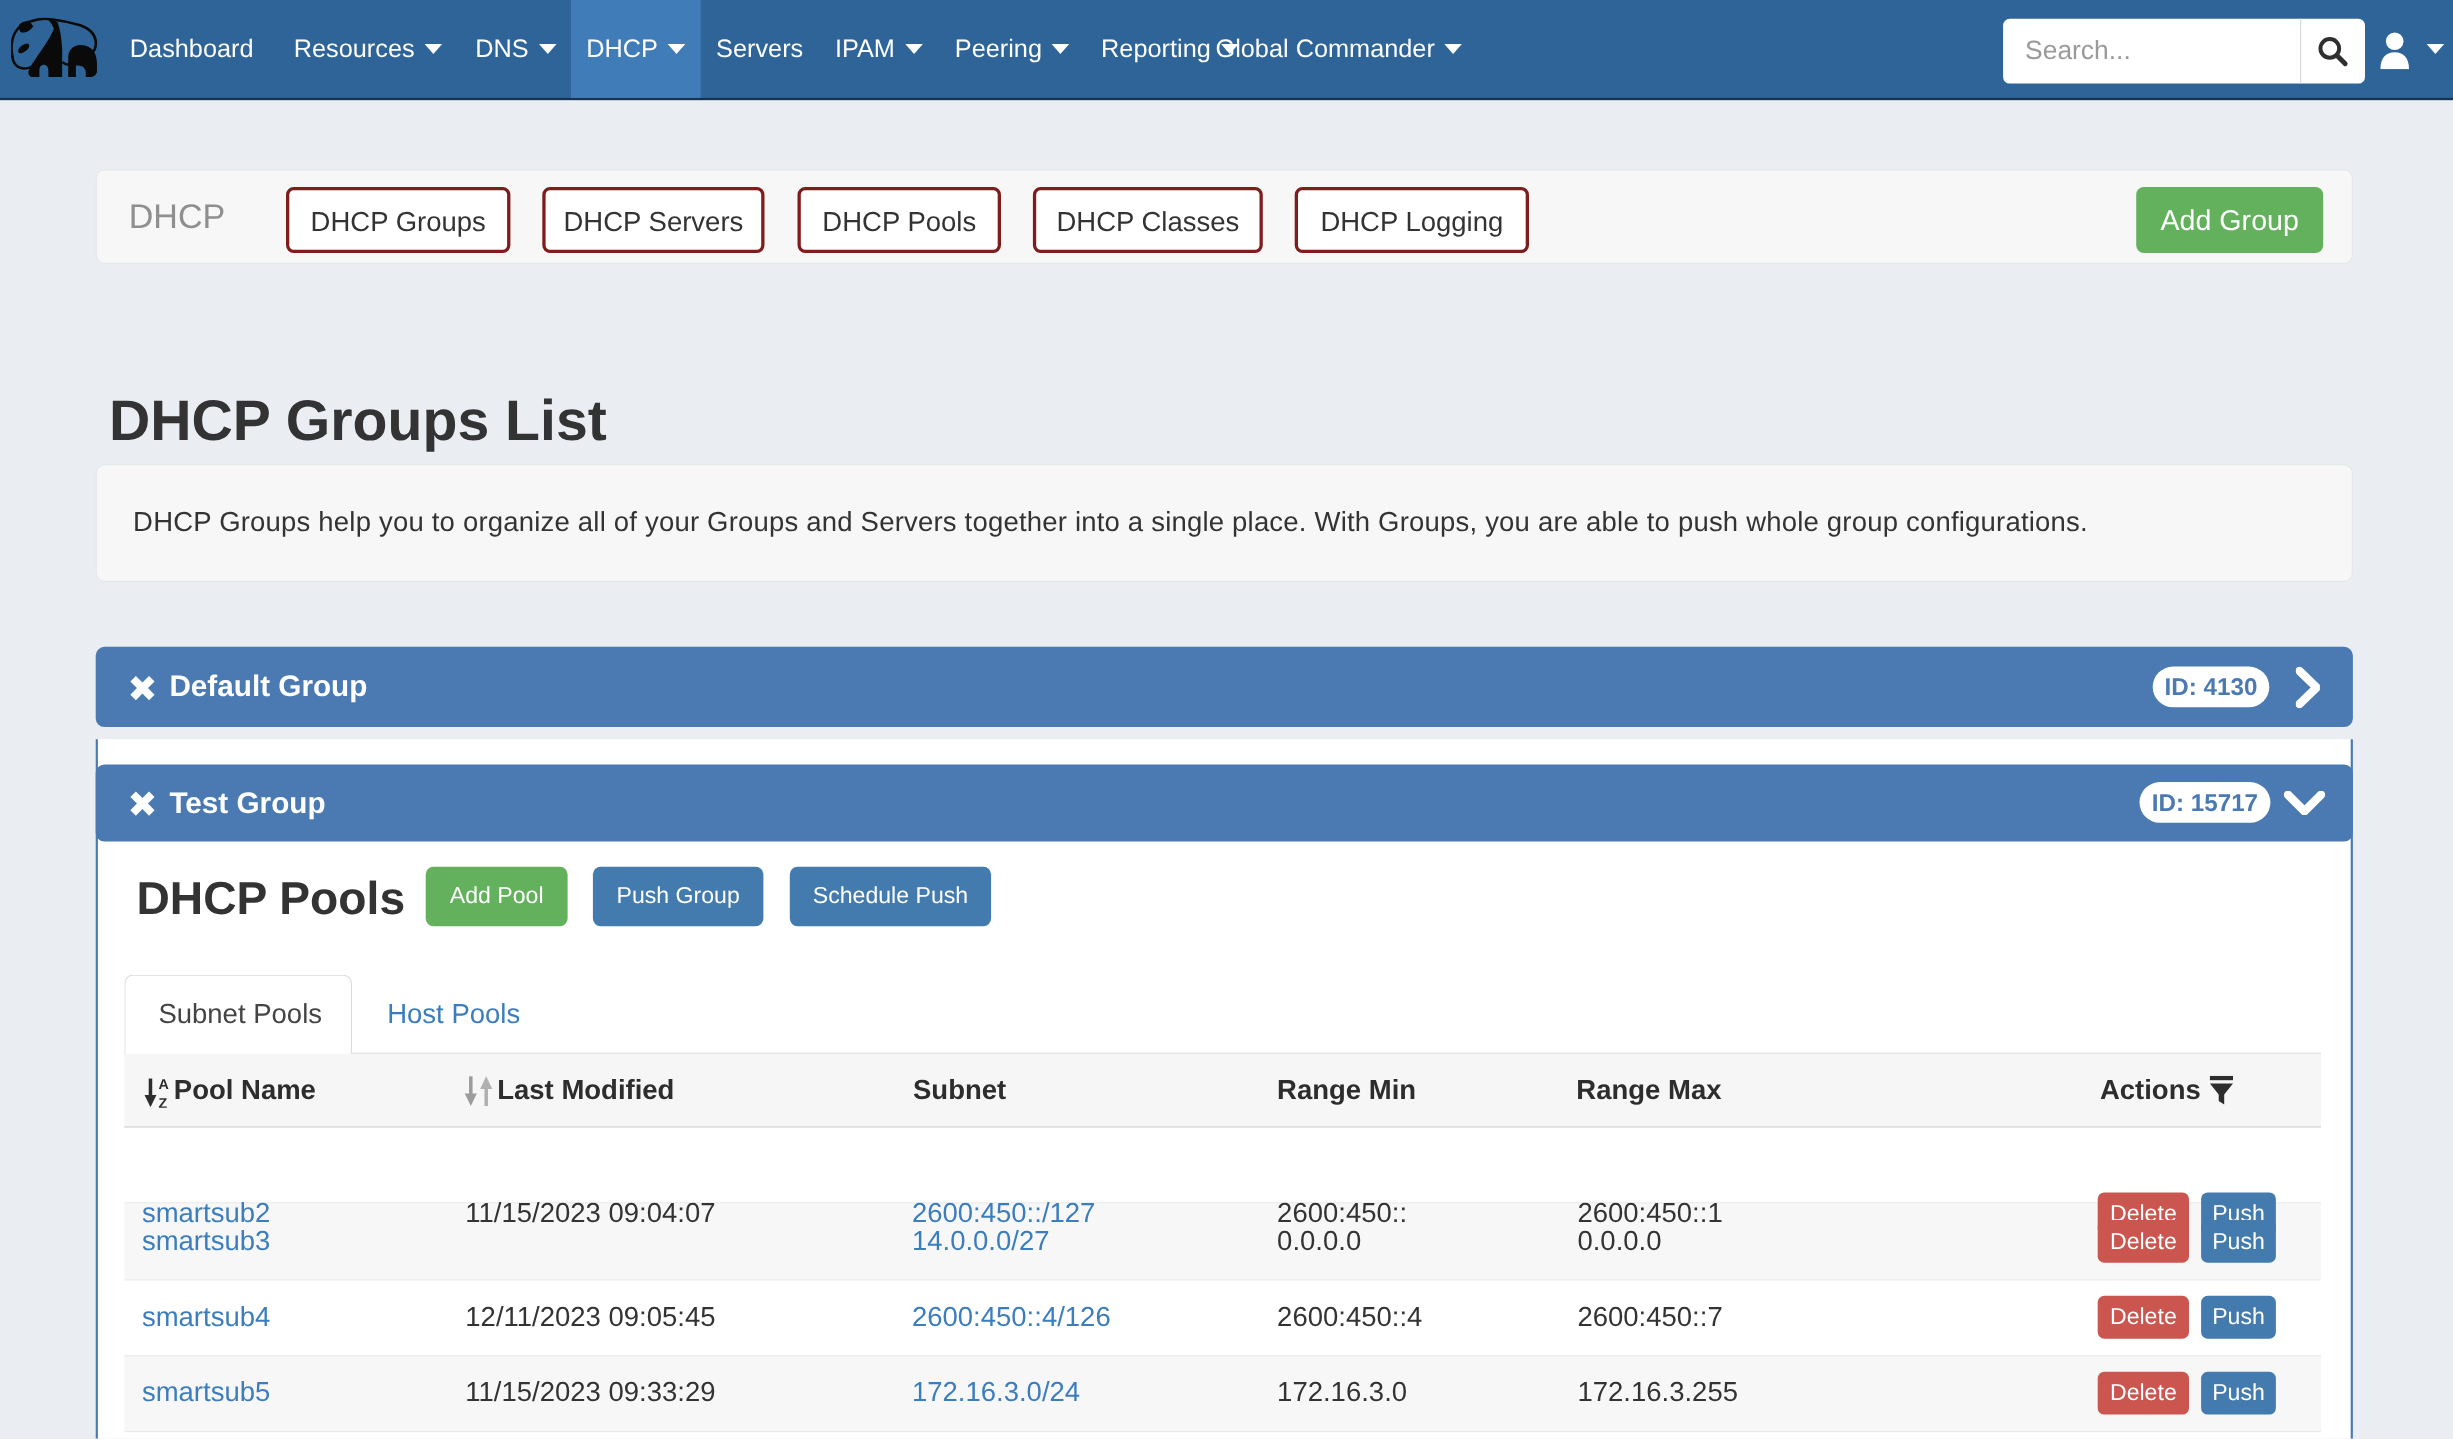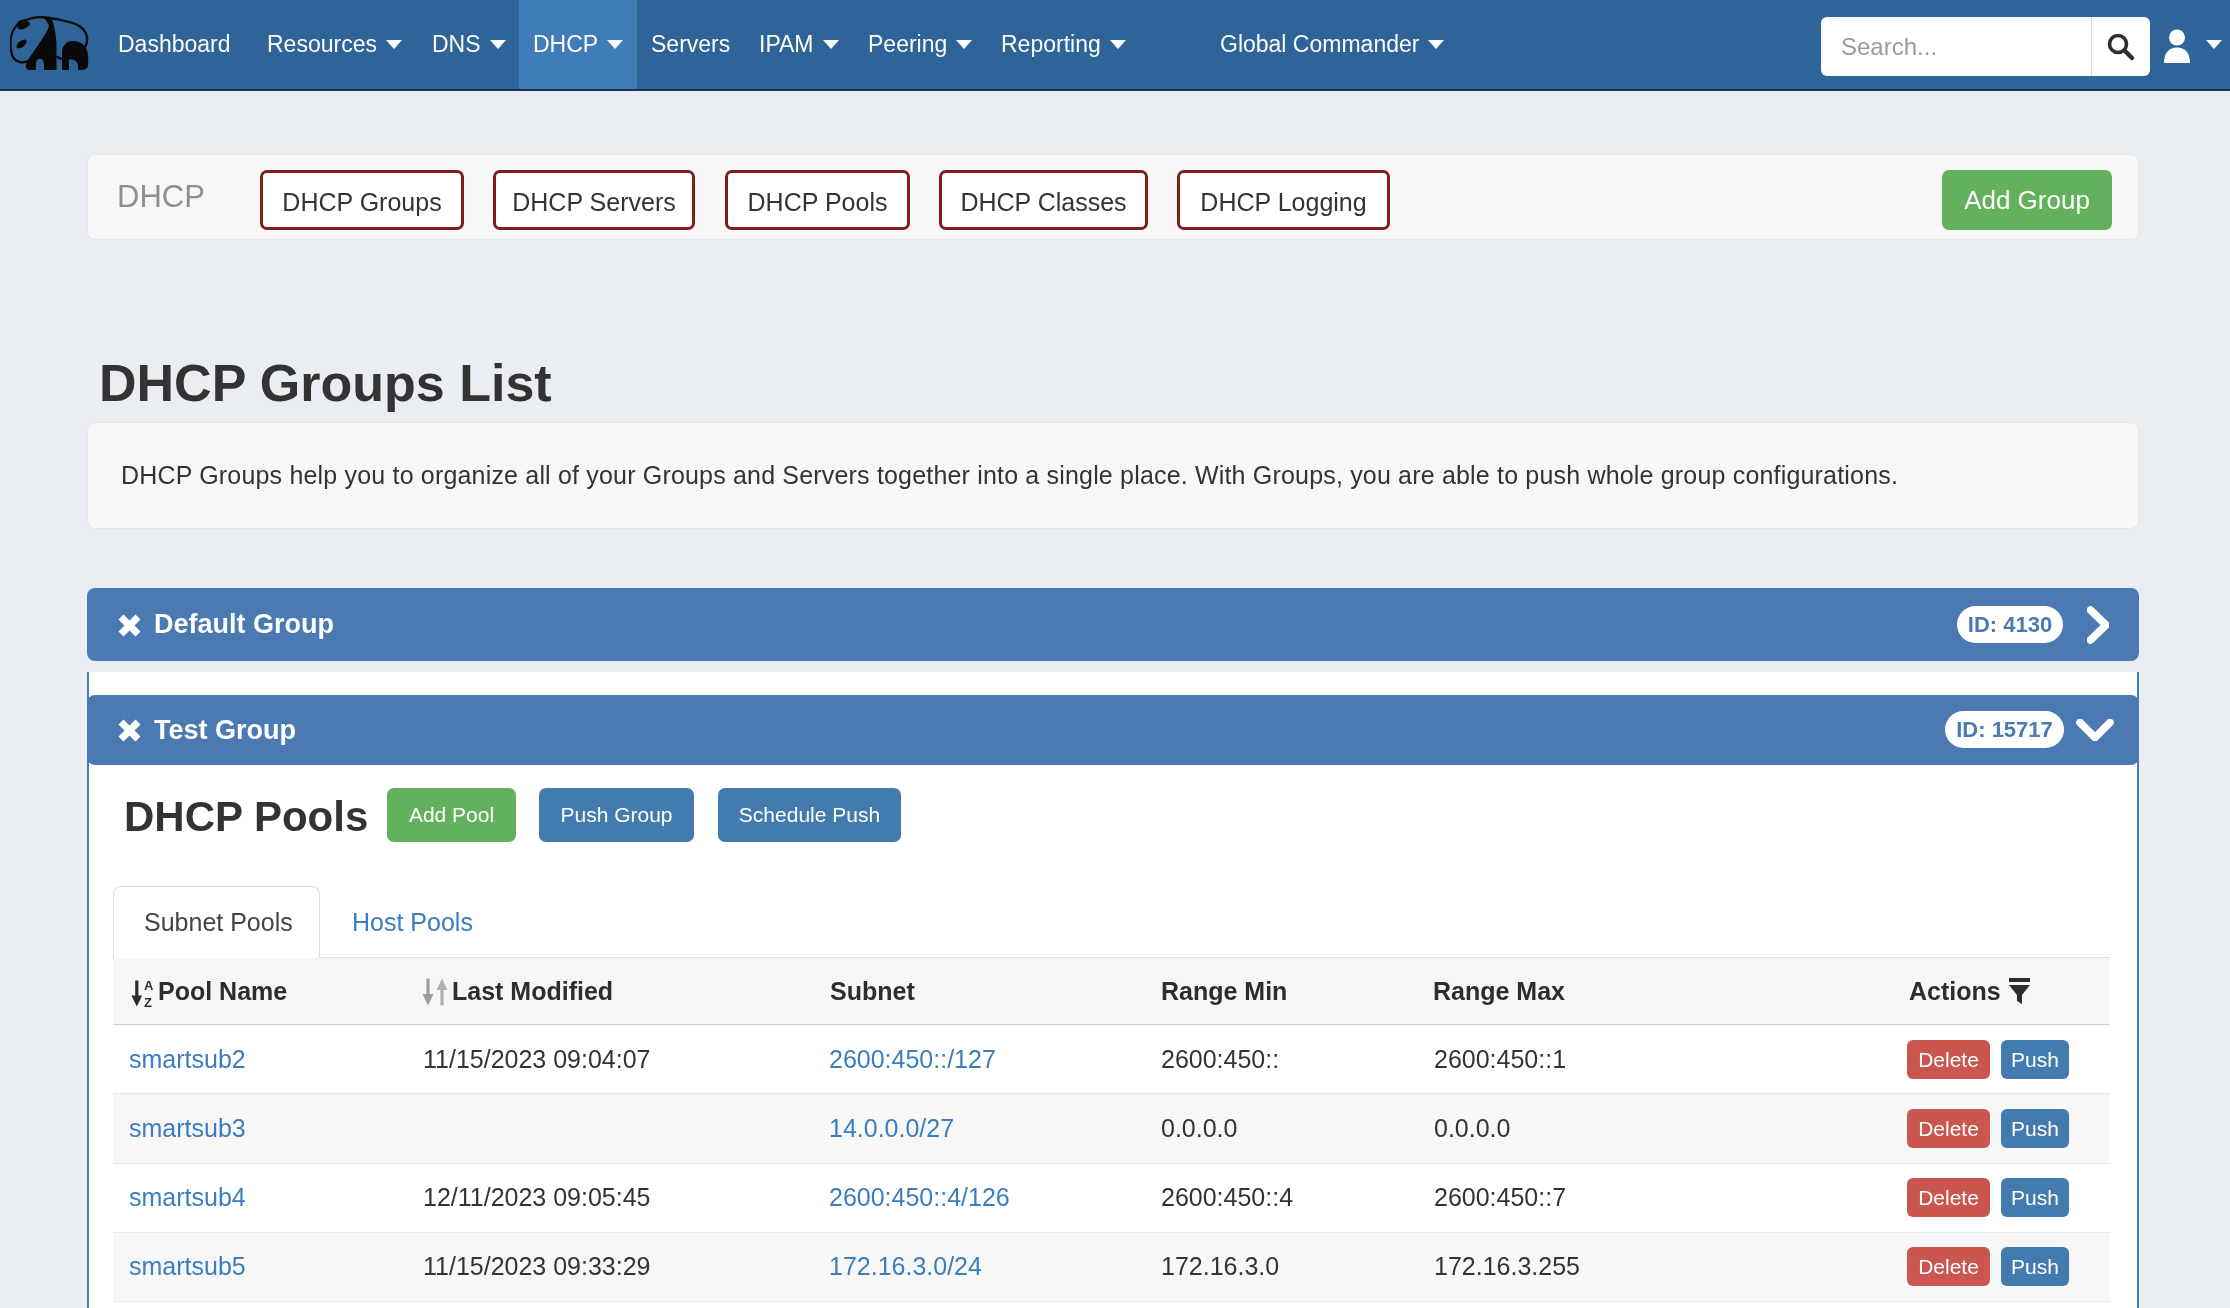--- a/index.html
+++ b/index.html
@@ -58,21 +58,21 @@
     </g>
   </svg>
   <div class="navitem" style="left:118px;text-align:center;">Dashboard</div>
   <div class="navitem" style="left:267px;">Resources<span class="caret"></span></div>
   <div class="navitem" style="left:432px;">DNS<span class="caret"></span></div>
   <div class="navitem" style="left:533px;">DHCP<span class="caret"></span></div>
   <div class="navitem" style="left:651px;">Servers</div>
   <div class="navitem" style="left:759px;">IPAM<span class="caret"></span></div>
   <div class="navitem" style="left:868px;">Peering<span class="caret"></span></div>
   <div class="navitem" style="left:1001px;">Reporting<span class="caret"></span></div>
-  <div class="navitem" style="left:1220px;">Global Commander<span class="caret"></span></div>
+  <div class="navitem" style="left:1105px;">Global Commander<span class="caret"></span></div>
   <div id="searchbox">
     <span class="ph">Search...</span>
     <span class="sep"></span>
     <svg class="abs" style="left:285px; top:15px;" width="30" height="30" viewBox="0 0 30 30">
       <circle cx="12" cy="12" r="8.5" fill="none" stroke="#2f2f2f" stroke-width="3.6"></circle>
       <path d="M18.5 18.5 L26 26" stroke="#2f2f2f" stroke-width="4.4" stroke-linecap="round"></path>
     </svg>
   </div>
 
   <svg class="abs" style="left:2163px; top:29px;" width="28" height="34" viewBox="0 0 28 34">
@@ -161,21 +161,21 @@
   <span class="abs" style="left:1161px; line-height:66px;">Range Min</span>
   <span class="abs" style="left:1433px; line-height:66px;">Range Max</span>
   <span class="abs" style="left:1909px; line-height:66px;">Actions</span>
 
   <svg class="abs" style="left:2008px; top:20px;" width="23" height="28" viewBox="0 0 23 28">
     <rect x="1" y="0" width="21" height="4" fill="#2d2d2d"></rect>
     <path d="M1 7 L22 7 L14 17 L14 26 L9 23 L9 17 Z" fill="#2d2d2d"></path>
   </svg>
 </div>
 
-<div class="abs row" style="top:1025px; left:0; width:2230px; height:69px; font-size:25px; color:#333;padding-left:12px;">
+<div class="abs row" style="top:1069px; left:0; width:2230px; height:69px; font-size:25px; color:#333;padding-left:12px;">
   <span class="abs link" style="left:129px; line-height:68px;">smartsub2</span>
   <span class="abs" style="left:423px; line-height:68px;">11/15/2023 09:04:07</span>
   <span class="abs link" style="left:829px; line-height:68px;">2600:450::/127</span>
   <span class="abs" style="left:1161px; line-height:68px;">2600:450::</span>
   <span class="abs" style="left:1434px; line-height:68px;">2600:450::1</span>
   <span class="abs" style="left:1907px; top:15px; width:83px; height:39px; line-height:39px; background:#ca564f; color:#fff; border-radius:6px; text-align:center; font-size:21px;">Delete</span>
   <span class="abs" style="left:2001px; top:15px; width:68px; height:39px; line-height:39px; background:#447bae; color:#fff; border-radius:6px; text-align:center; font-size:21px;">Push</span>
 </div>
 <div class="abs row" style="top:1094px; left:0; width:2230px; height:69px; font-size:25px; color:#333;">
   <span class="abs link" style="left:129px; line-height:68px;">smartsub3</span>

